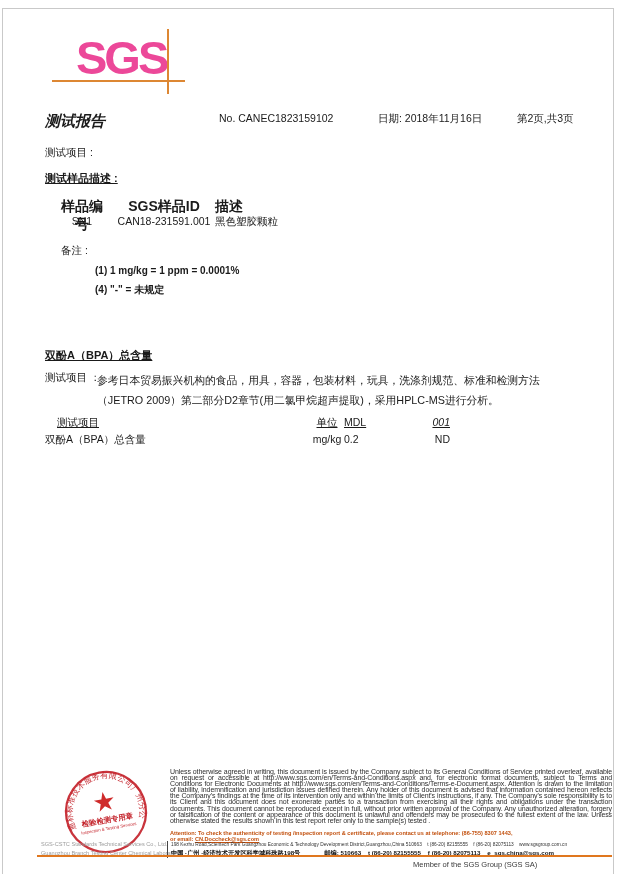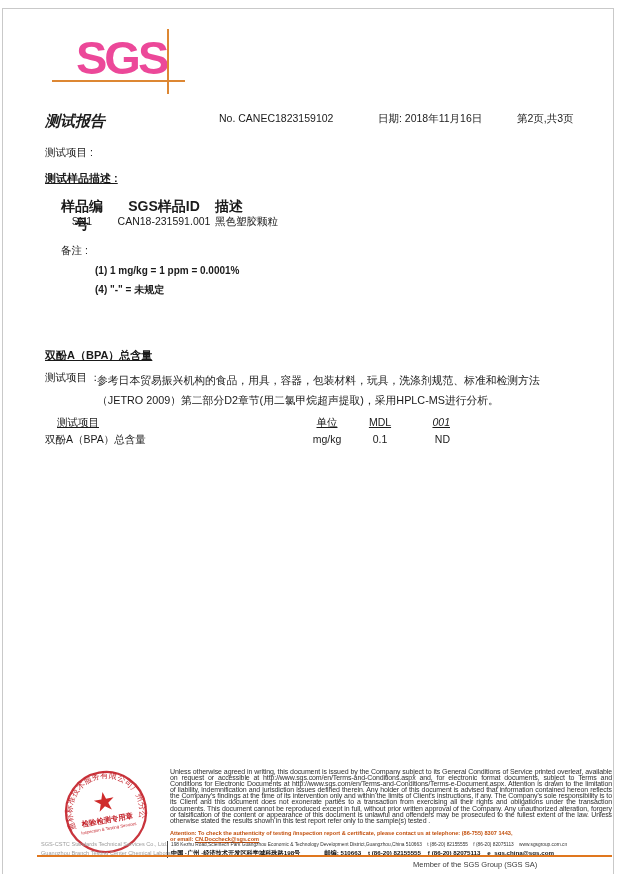--- a/index.html
+++ b/index.html
@@ -32,21 +32,21 @@
   
   .bpa-heading{left:45px;top:348px;font-size:11px;font-weight:700;text-decoration:underline;}
   .method-label{left:45px;top:371px;font-size:10.5px;}
   .method-text{left:97px;top:370px;width:470px;font-size:10.8px;line-height:20px;}
   
   .t-h{top:416px;font-size:10.5px;text-decoration:underline;}
   .t-r{top:433px;font-size:10.5px;}
   .t-c1h{left:57px;}
   .t-c1{left:45px;}
   .t-c2{left:307px;width:40px;text-align:center;}
-  .t-c3{left:360px;width:40px;text-align:center;}
+  .t-c3{left:344px;width:40px;text-align:left;}
   .t-c4{left:410px;width:40px;text-align:right;}
   .italic{font-style:italic;}
   
   .stamp{left:59px;top:765px;width:94px;height:94px;transform:rotate(-10deg);}
   svg{font-family:inherit;}
   .company1{left:41px;top:841px;font-size:5.6px;color:#9b9b9b;}
   .company2{left:41px;top:850px;font-size:5.6px;color:#9b9b9b;}
   .legal{left:170px;top:769px;width:442px;font-size:7px;line-height:6.1px;letter-spacing:-0.1px;text-align:justify;color:#2e2e2e;}
   .attention{left:170px;top:830px;width:442px;font-size:5.6px;line-height:6px;font-weight:700;color:#c2500e;}
   .attention a,.attn-email{color:#c2500e;text-decoration:underline;}
@@ -94,21 +94,21 @@
 <div class="abs method-label">测试项目 ：</div>
 <div class="abs method-text">参考日本贸易振兴机构的食品，用具，容器，包装材料，玩具，洗涤剂规范、标准和检测方法（JETRO 2009）第二部分D2章节(用二氯甲烷超声提取)，采用HPLC-MS进行分析。</div>
 
 <div>
   <div class="abs t-h t-c1h">测试项目</div>
   <div class="abs t-h t-c2">单位</div>
   <div class="abs t-h t-c3">MDL</div>
   <div class="abs t-h t-c4 italic">001</div>
   <div class="abs t-r t-c1">双酚A（BPA）总含量</div>
   <div class="abs t-r t-c2">mg/kg</div>
-  <div class="abs t-r t-c3">0.1</div>
+  <div class="abs t-r t-c3">0.2</div>
   <div class="abs t-r t-c4">ND</div>
 </div>
 
 <svg class="abs stamp" viewBox="0 0 94 94">
   <circle cx="47" cy="47" r="40" fill="none" stroke="#c4242c" stroke-width="2.3" opacity="0.92"></circle>
   <defs>
     <path id="arcpath" d="M 15.05 58.6 A 34 34 0 1 1 78.95 58.6" fill="none"></path>
   </defs>
   <text font-size="8.2" fill="#c4242c" opacity="0.95">
     <textPath href="#arcpath">通标标准技术服务有限公司广州分公司</textPath>

